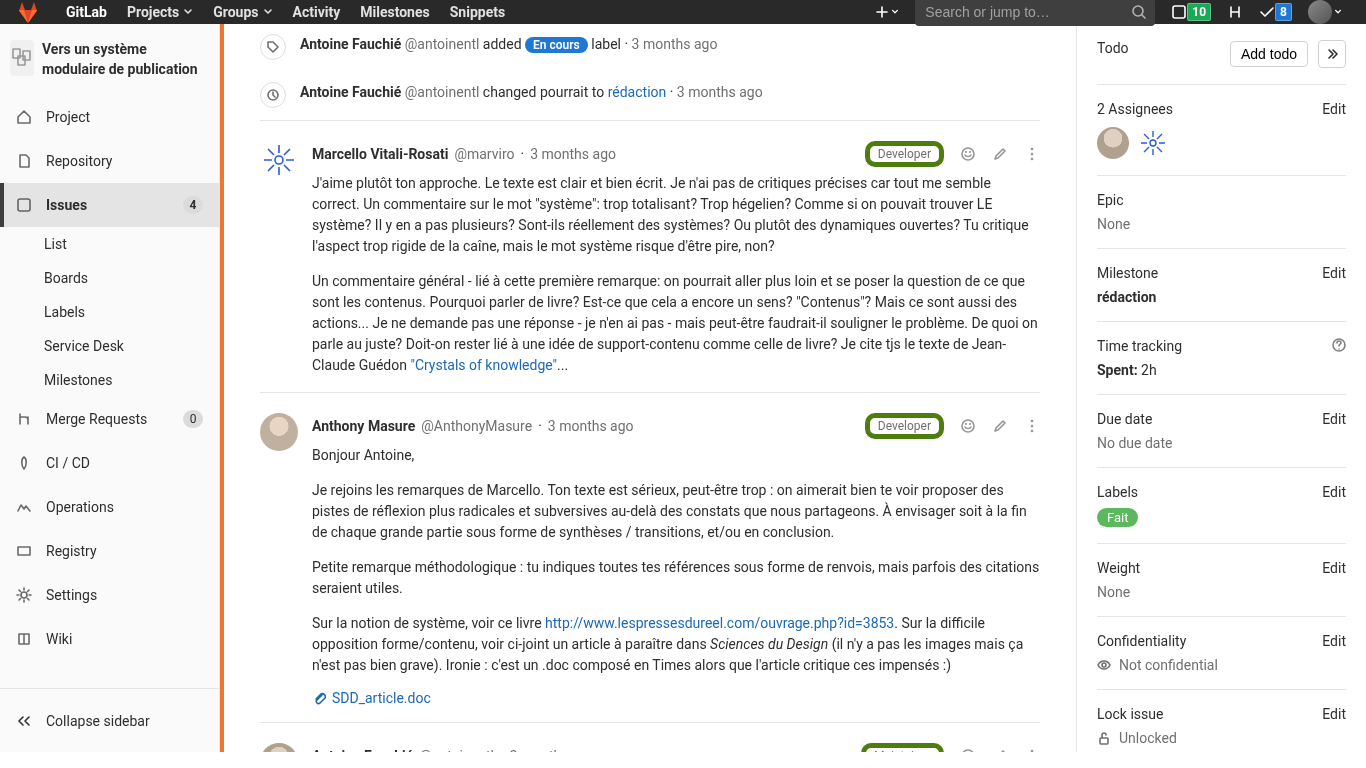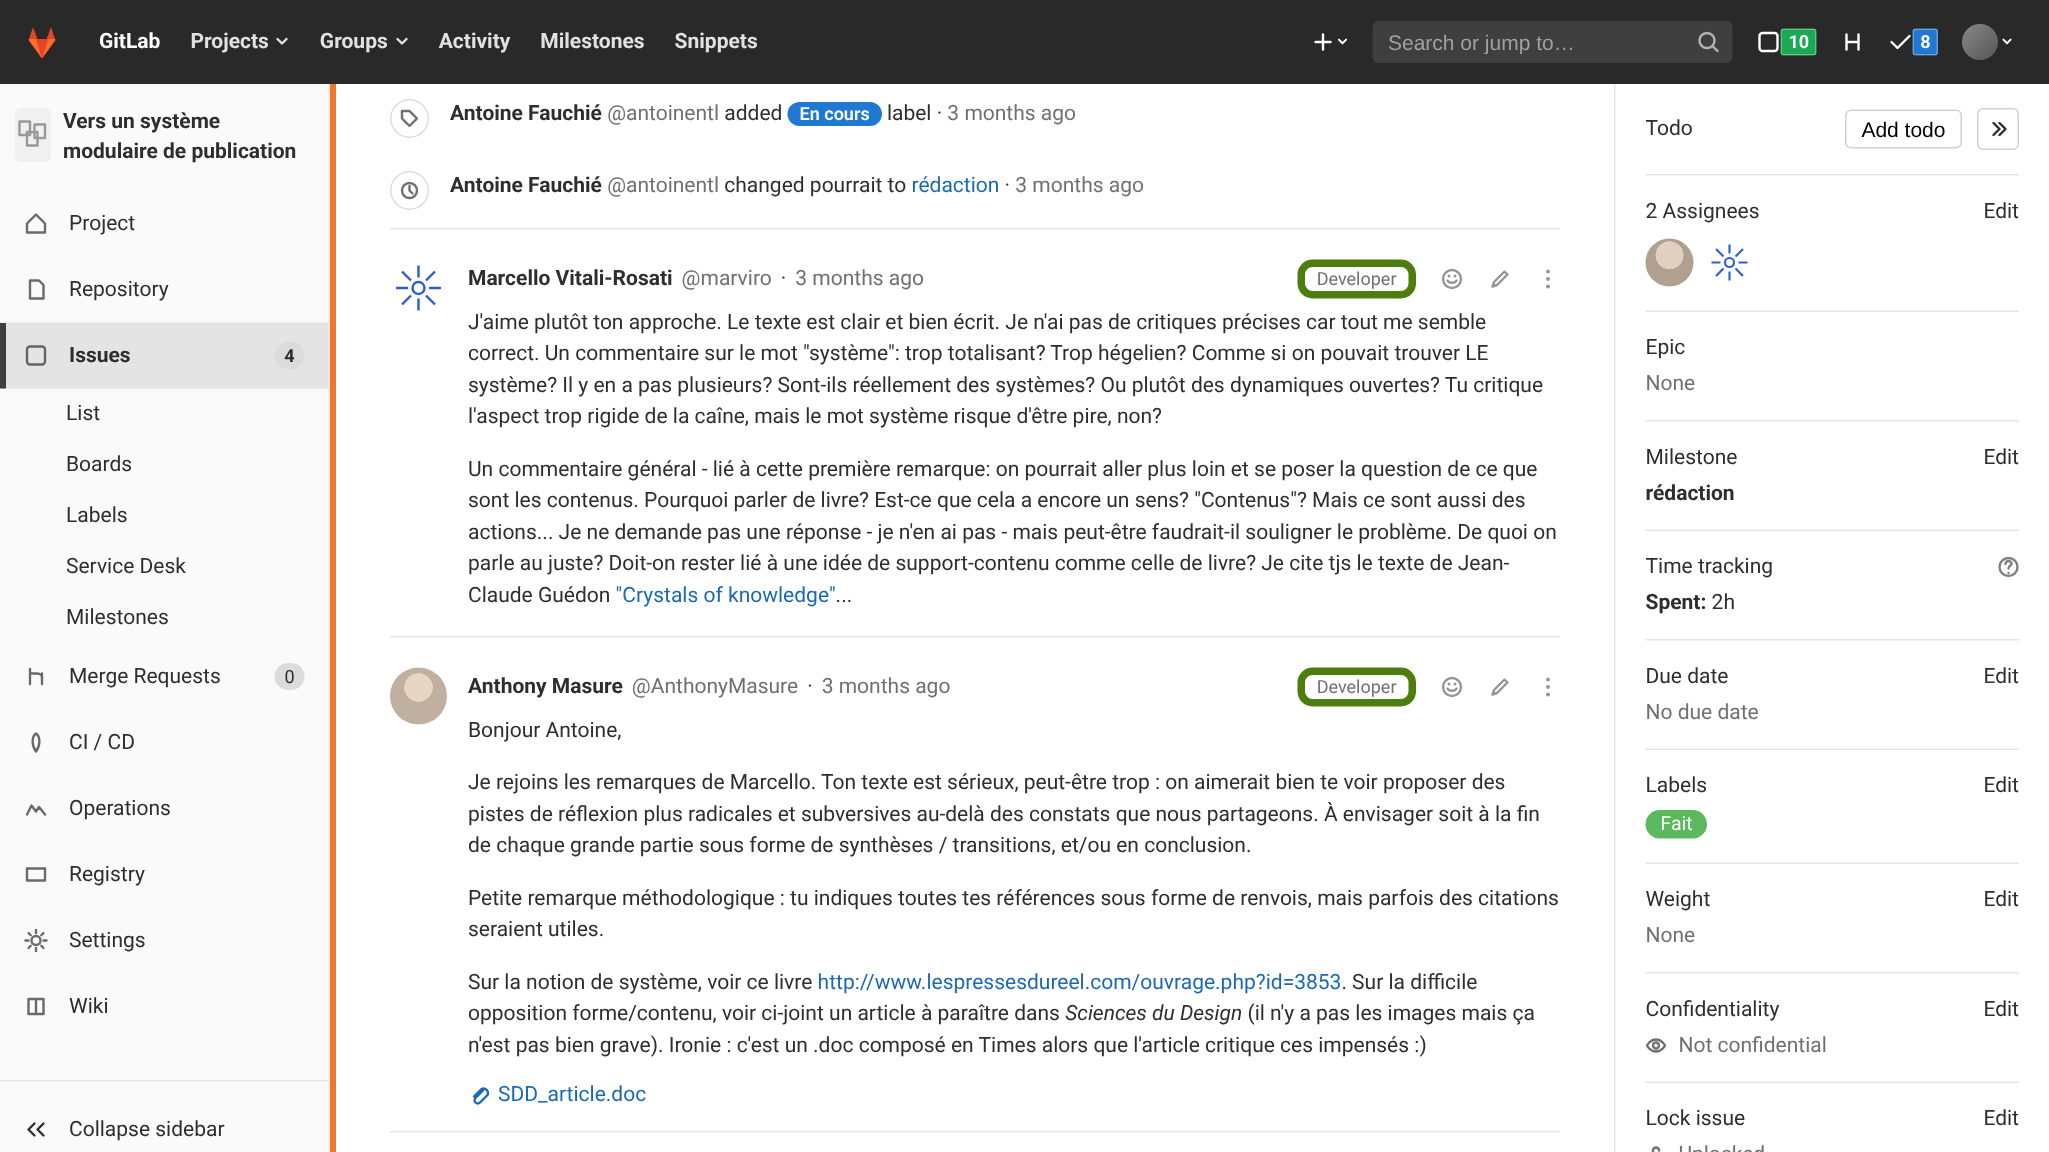--- a/index.html
+++ b/index.html
@@ -13,21 +13,21 @@
   --gl-navbar2:#2e2e2e;
   --gl-orange:#e24329;
   --gl-active-border:#f0752f;
 }
 *{box-sizing:border-box;margin:0;padding:0}
 body{font-family:-apple-system,BlinkMacSystemFont,"Segoe UI",Roboto,sans-serif;font-size:14px;color:var(--gl-text);background:var(--gl-bg);overflow:hidden}
 a{color:var(--gl-link);text-decoration:none}
 svg{display:block}
 
 
-.navbar{height:56px;background:var(--gl-navbar);display:flex;align-items:center;padding:0 16px;color:#fff}
+.navbar{height:24px;background:var(--gl-navbar);display:flex;align-items:center;padding:0 16px;color:#fff}
 .navbar .logo{margin-right:16px}
 .navbar .nav-item{padding:0 10px;height:40px;display:flex;align-items:center;color:#e1e1e1;font-size:14px;cursor:pointer;font-weight:700}
 .navbar .nav-item svg{margin-left:4px}
 .navbar .spacer{flex:1}
 .navbar .search{position:relative;margin:0 8px}
 .navbar .search input{width:240px;height:28px;background:#3f3f3f;border:none;border-radius:4px;padding:0 30px 0 10px;color:#cfcfcf;font-size:14px}
 .navbar .search input::placeholder{color:#a0a0a0}
 .navbar .search .search-ic{position:absolute;right:8px;top:6px;opacity:.6}
 .navbar .right-ic{padding:0 8px;display:flex;align-items:center;height:40px;cursor:pointer}
 .navbar .badge{background:#1aaa55;color:#fff;border-radius:2px;font-size:12px;padding:1px 4px;font-weight:700;border:1px solid rgba(255,255,255,.3)}
@@ -76,21 +76,21 @@
 .note .hdr .nicon{width:16px;height:16px;opacity:.5;margin-left:10px;cursor:pointer}
 .note .content p{margin:0 0 14px;line-height:1.5}
 .note .content p:last-child{margin-bottom:0}
 .note .content em{font-style:italic}
 .note .attach{display:flex;align-items:center;gap:6px;color:var(--gl-link);margin-top:12px}
 
 
 .rsb{width:290px;border-left:1px solid var(--gl-border);flex-shrink:0;overflow-y:auto;padding:0 20px}
 .rsb .block{border-bottom:1px solid var(--gl-border);padding:16px 0}
 .rsb .block:last-child{border-bottom:none}
-.rsb .brow{display:flex;align-items:center;justify-content:space-between}
+.rsb .brow{display:flex;align-items:flex-start;justify-content:space-between}
 .rsb .btitle{color:var(--gl-text)}
 .rsb .edit{color:var(--gl-text);cursor:pointer}
 .rsb .value{margin-top:8px;color:var(--gl-muted)}
 .rsb .value.strong{font-weight:700;color:var(--gl-text)}
 .rsb .addbtn{border:1px solid #d1d1d1;background:#fff;border-radius:4px;padding:4px 10px;cursor:pointer;font-size:14px}
 .rsb .toggle{margin-left:10px;border:1px solid #d1d1d1;border-radius:4px;width:28px;height:28px;display:flex;align-items:center;justify-content:center;cursor:pointer}
 .rsb .assignees{display:flex;gap:8px;margin-top:10px}
 .rsb .assignees .a{width:32px;height:32px;border-radius:50%;background:#ccc}
 .rsb .label-pill{display:inline-block;background:#5cb85c;color:#fff;border-radius:12px;padding:2px 10px;font-size:13px;margin-top:8px}
 .rsb .lockrow{display:flex;align-items:center;gap:8px;margin-top:8px;color:var(--gl-muted)}

